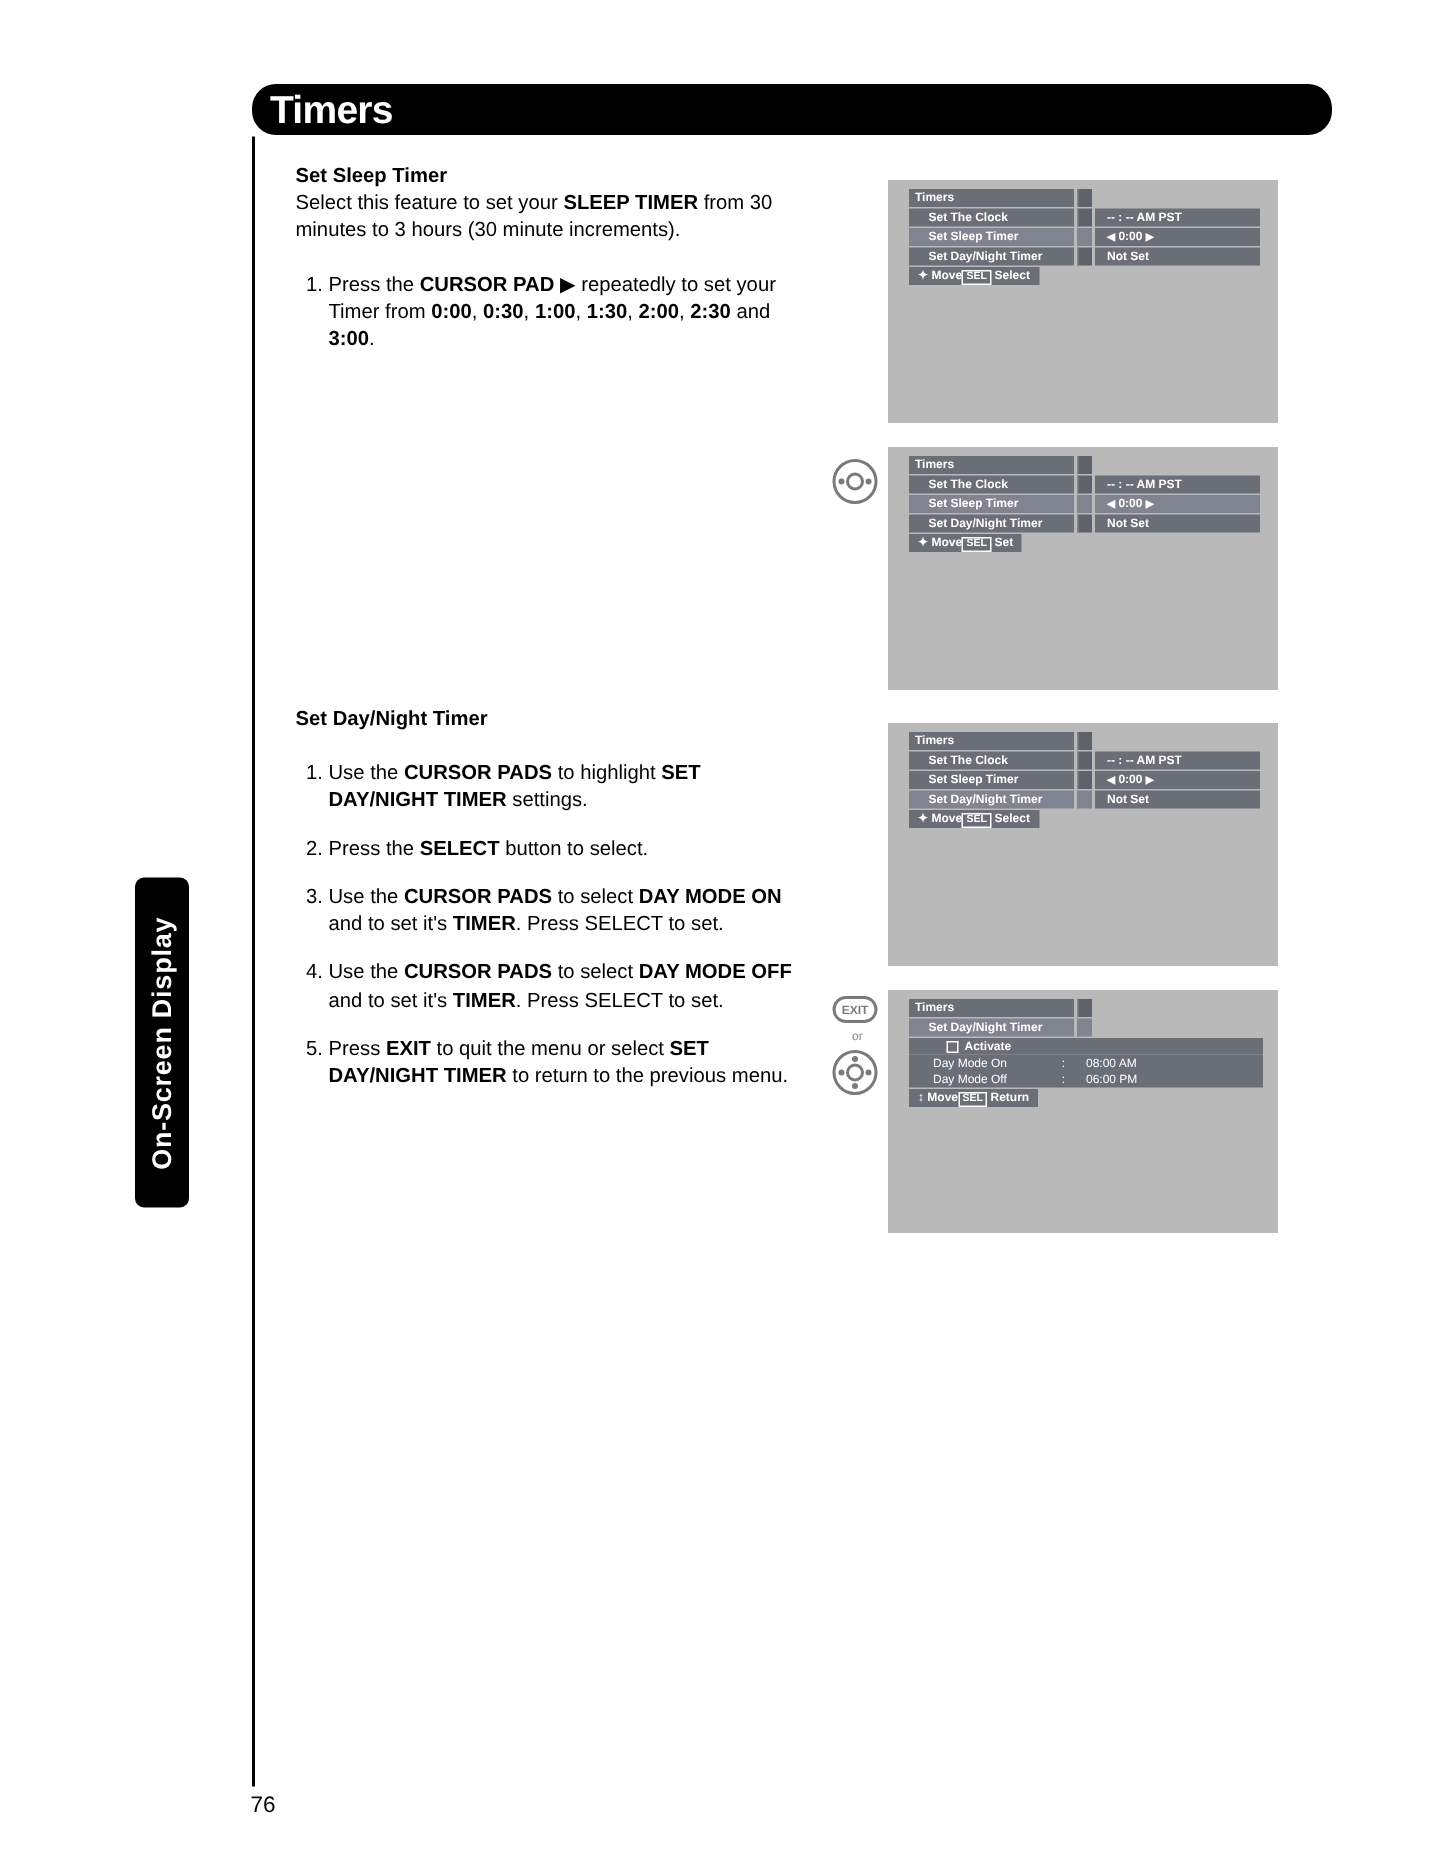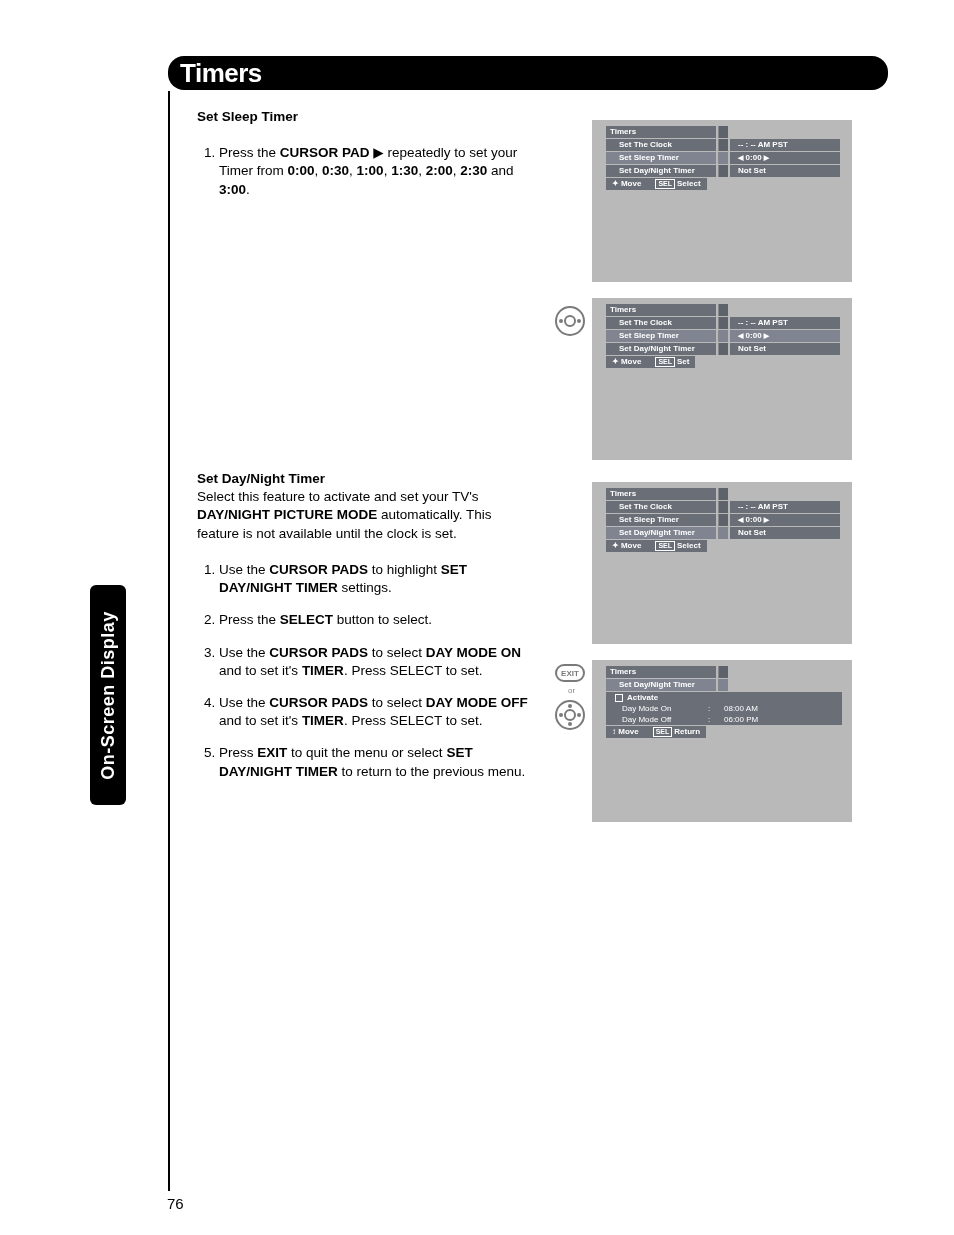--- a/index.html
+++ b/index.html
@@ -108,21 +108,21 @@
     content:""; display:inline-block; width:6px; height:6px;
     margin-right:3px; vertical-align:middle;
   }
   .menu-nav {
     background:#6a6e77;
     color:#fff;
     font-size:8px;
     font-weight:bold;
     height:12px; line-height:12px;
     padding:0 6px;
-    display:flex; gap:14px;
+    display:flex; 
     margin-top:1px;
     width:min-content;
   }
   .menu-nav span{white-space:nowrap;}
   .sel-box{
     display:inline-block; border:1px solid #fff;
     font-size:7px; padding:0 2px; line-height:8px;
     margin-right:2px;
   }
   .tri{font-size:7px;}
@@ -167,52 +167,52 @@
     padding-left:16px;
     gap:4px;
   }
   .sub-row .lab{width:80px;}
   .sub-row .col{width:6px;text-align:center;}
   .sub-row .v{padding-left:8px;}
   .act-row{
     background:#6a6e77;
     color:#fff;
     font-size:8px;font-weight:bold;
-    height:11px;line-height:11px;padding-left:9px;
+    height:11px;line-height:11px;padding-left:25px;
   }
   .act-row::before{
     content:"";display:inline-block;width:6px;height:6px;border:1px solid #fff;margin-right:4px;vertical-align:middle;
   }
 </style>
 </head>
 <body>
 
 <div class="header-bar">Timers</div>
 <div class="vrule"></div>
 
 <div class="side-tab">
   <span>On-Screen Display</span>
 </div>
 
 <div class="page-num">76</div>
 
 <div class="body-text col-left" style="top:108px;">
   <div class="section-heading">Set Sleep Timer</div>
+  <div>
+    <span>Select this feature to set your </span><b>SLEEP TIMER</b><span> from 30 minutes to 3 hours (30 minute increments).</span>
+  </div>
   <ol class="ol" style="margin-top:18px;">
     <li>
       <span>Press the </span><b>CURSOR PAD</b><span> ▶ repeatedly to set your Timer from </span><b>0:00</b><span>, </span><b>0:30</b><span>, </span><b>1:00</b><span>, </span><b>1:30</b><span>, </span><b>2:00</b><span>, </span><b>2:30</b><span> and </span><b>3:00</b><span>.</span>
     </li>
   </ol>
 </div>
 
 <div class="body-text col-left" style="top:470px;">
   <div class="section-heading">Set Day/Night Timer</div>
-  <div>
-    <span>Select this feature to activate and set your TV's </span><b>DAY/NIGHT PICTURE MODE</b><span> automatically. This feature is not available until the clock is set.</span>
-  </div>
   <ol class="ol" style="margin-top:18px;">
     <li><span>Use the </span><b>CURSOR PADS</b><span> to highlight </span><b>SET DAY/NIGHT TIMER</b><span> settings.</span></li>
     <li><span>Press the </span><b>SELECT</b><span> button to select.</span></li>
     <li><span>Use the </span><b>CURSOR PADS</b><span> to select </span><b>DAY MODE ON</b><span> and to set it's </span><b>TIMER</b><span>.  Press SELECT to set.</span></li>
     <li><span>Use the </span><b>CURSOR PADS</b><span> to select </span><b>DAY MODE OFF</b><span> and to set it's </span><b>TIMER</b><span>.  Press SELECT to set.</span></li>
     <li><span>Press </span><b>EXIT</b><span> to quit the menu or select </span><b>SET DAY/NIGHT TIMER</b><span> to return to the previous menu.</span></li>
   </ol>
 </div>
 
 <div class="osd osd-col" style="top:120px;">

